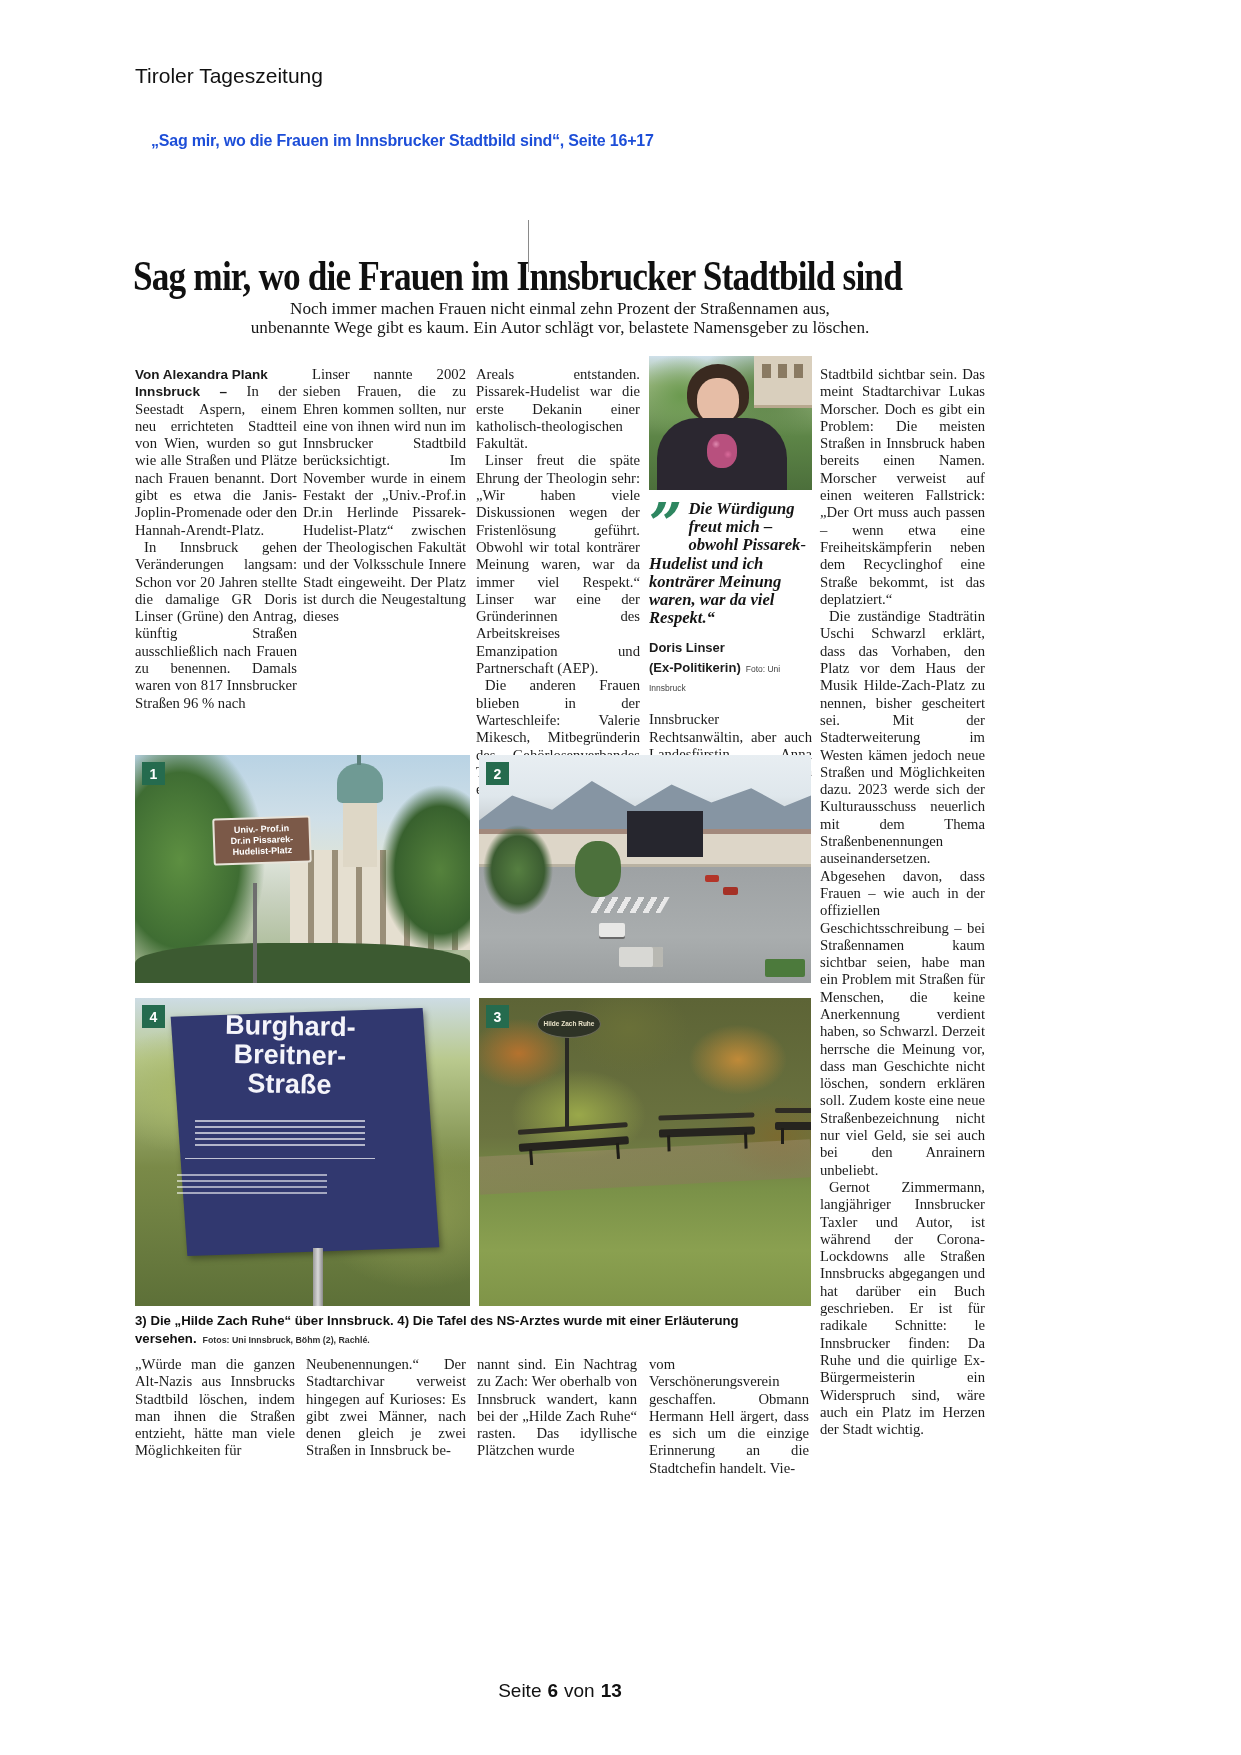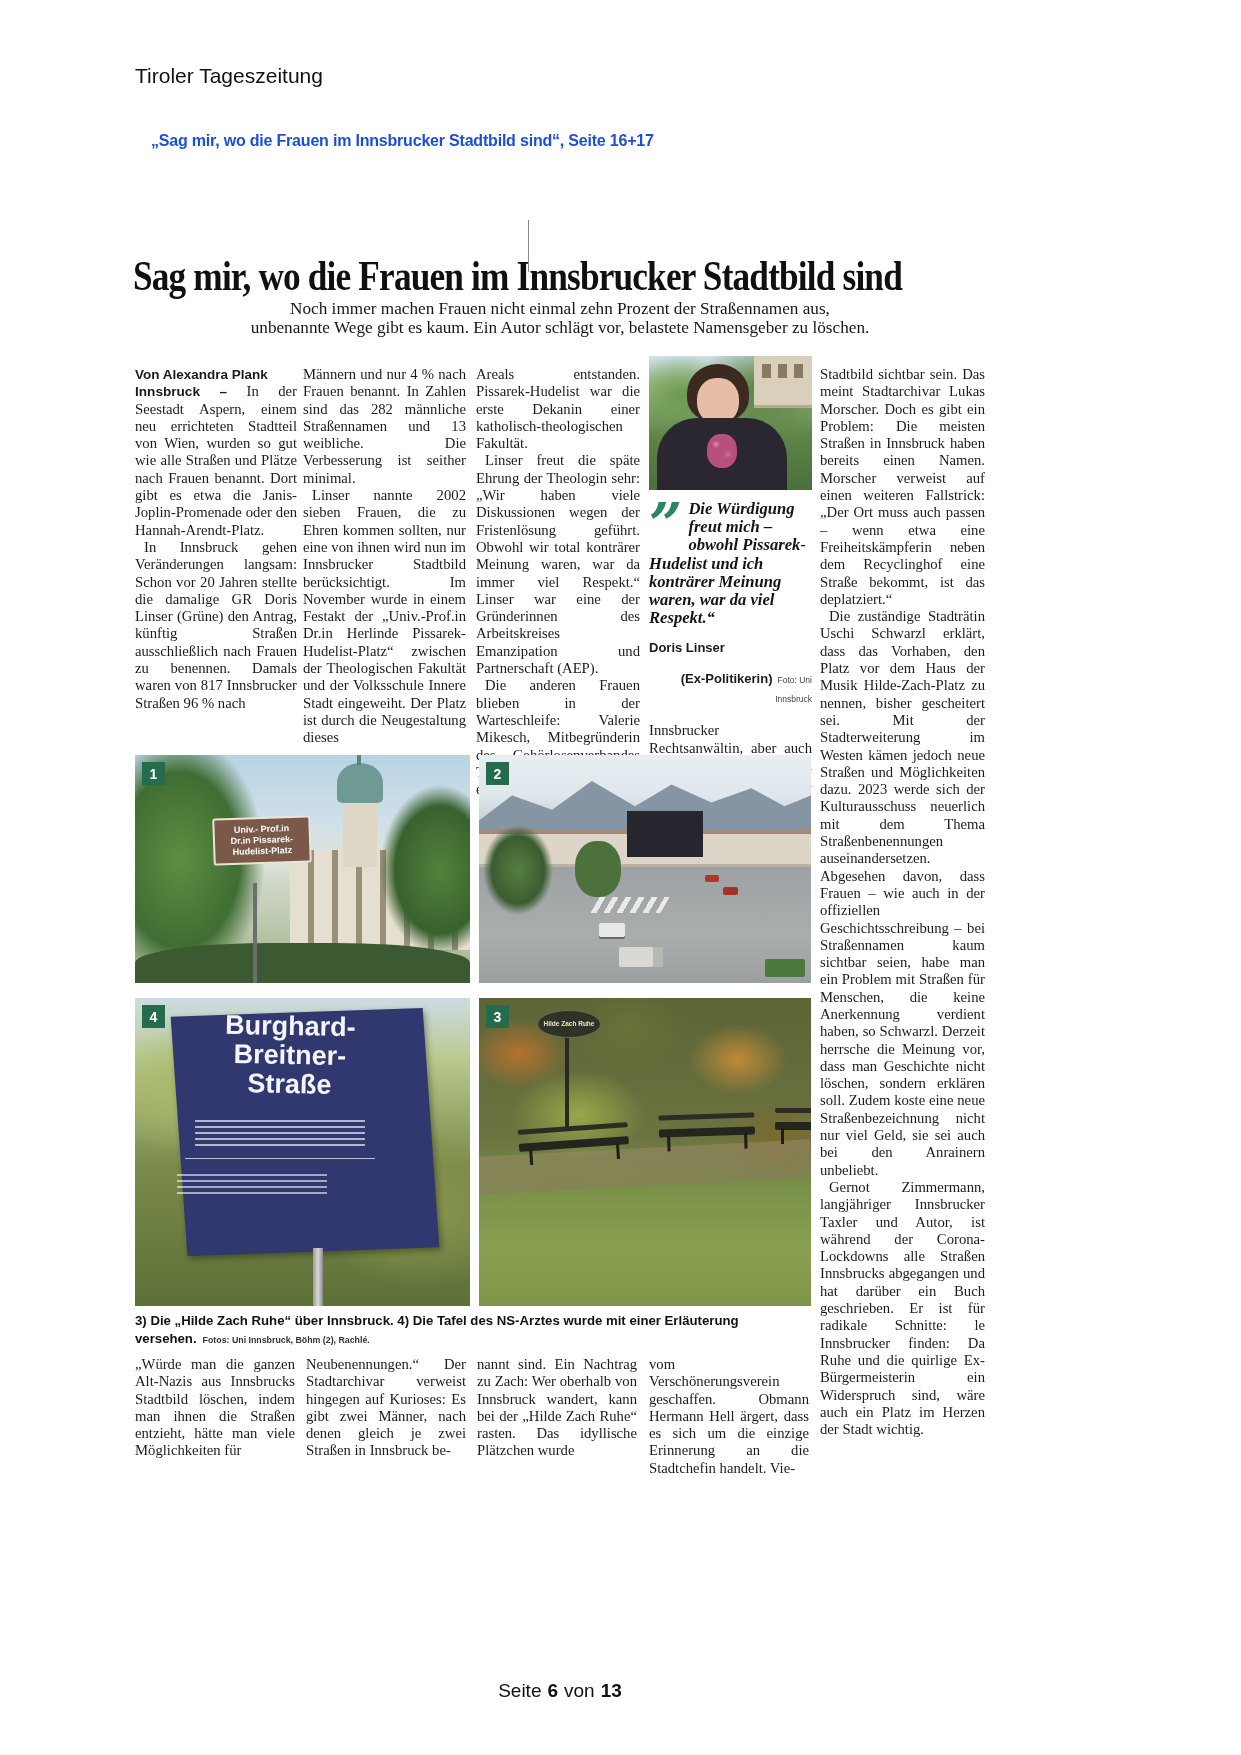--- a/index.html
+++ b/index.html
@@ -39,21 +39,21 @@
   .portrait .hair{position:absolute;left:38px;top:8px;width:62px;height:58px;border-radius:50% 50% 42% 42%;background:#3a2a20;}
   .portrait .face{position:absolute;left:48px;top:22px;width:42px;height:46px;border-radius:46%;background:#e6bda6;}
   .portrait .body{position:absolute;left:8px;top:62px;width:130px;height:80px;border-radius:40px 40px 0 0;background:#2b2730;}
   .portrait .scarf{position:absolute;left:58px;top:78px;width:30px;height:34px;border-radius:45%;background:
     radial-gradient(6px 6px at 30% 30%, #e08ab0 0%, transparent 70%),
     radial-gradient(6px 6px at 70% 60%, #d96a9a 0%, transparent 70%), #b8507e;}
   .quote{margin-top:10px;}
   .qmark{float:left;font-size:58px;line-height:44px;color:#2e8660;font-weight:bold;margin:2px 6px 0 0;font-family:"DejaVu Serif",serif;}
   .qtext{font-size:16.6px;line-height:18.2px;font-weight:bold;font-style:italic;text-align:left;color:#141414;}
   .qname{font-family:"Liberation Sans",sans-serif;font-weight:bold;font-size:13px;margin-top:12px;text-align:left;}
-  .qrole-row{font-family:"Liberation Sans",sans-serif;font-weight:bold;font-size:13px;text-align:right;margin-top:13px;}
+  .qrole-row{font-family:"Liberation Sans",sans-serif;font-weight:bold;font-size:13px;text-align:left;margin-top:2px;}
   .qcredit{font-family:"Liberation Sans",sans-serif;font-weight:normal;font-size:8.5px;color:#444;margin-left:5px;}
   #col4 .c4text{margin-top:14px;}
   
   .photo{position:absolute;overflow:hidden;background:#cccccc;}
   .photo *{position:absolute;}
   .badge{top:7px;left:7px;width:23px;height:23px;background:#256b4e;color:#fff;
     font-family:"Liberation Sans",sans-serif;font-weight:bold;font-size:14px;
     display:flex;align-items:center;justify-content:center;z-index:9;}
   #photo1{left:135px;top:755px;width:335px;height:228px;background:linear-gradient(#b9d3e4 0%,#cfdfe8 28%,#dde4da 46%,#c9d2c0 62%,#9fb287 100%);}
   #photo1 .building{right:0;top:95px;width:180px;height:100px;background:#e5dfd0;
@@ -141,21 +141,20 @@
   <span>unbenannte Wege gibt es kaum. Ein Autor schlägt vor, belastete Namensgeber zu löschen.</span>
 </div>
 
 <div id="col1" class="abs col">
   <p class="byline">Von Alexandra Plank</p>
   <p><span class="lead">Innsbruck –</span><span> In der Seestadt Aspern, einem neu errichteten Stadtteil von Wien, wurden so gut wie alle Straßen und Plätze nach Frauen benannt. Dort gibt es etwa die Janis-Joplin-Promenade oder den Hannah-Arendt-Platz.</span></p>
   <p class="ind">In Innsbruck gehen Veränderungen langsam: Schon vor 20 Jahren stellte die damalige GR Doris Linser (Grüne) den Antrag, künftig Straßen ausschließlich nach Frauen zu benennen. Damals waren von 817 Innsbrucker Straßen 96 % nach</p>
 </div>
 
 <div id="col2" class="abs col">
-  <p>Männern und nur 4 % nach Frauen benannt. In Zahlen sind das 282 männliche Straßennamen und 13 weibliche. Die Verbesserung ist seither minimal.</p>
   <p class="ind">Linser nannte 2002 sieben Frauen, die zu Ehren kommen sollten, nur eine von ihnen wird nun im Innsbrucker Stadtbild berücksichtigt. Im November wurde in einem Festakt der „Univ.-Prof.in Dr.in Herlinde Pissarek-Hudelist-Platz“ zwischen der Theologischen Fakultät und der Volksschule Innere Stadt eingeweiht. Der Platz ist durch die Neugestaltung dieses</p>
 </div>
 
 <div id="col3" class="abs col">
   <p>Areals entstanden. Pissarek-Hudelist war die erste Dekanin einer katholisch-theologischen Fakultät.</p>
   <p class="ind">Linser freut die späte Ehrung der Theologin sehr: „Wir haben viele Diskussionen wegen der Fristenlösung geführt. Obwohl wir total konträrer Meinung waren, war da immer viel Respekt.“ Linser war eine der Gründerinnen des Arbeitskreises Emanzipation und Partnerschaft (AEP).</p>
   <p class="ind">Die anderen Frauen blieben in der Warteschleife: Valerie Mikesch, Mitbegründerin des Gehörlosenverbandes Tirol, Henriette Stadler, erste</p>
 </div>
 
 <div id="col4" class="abs col">

